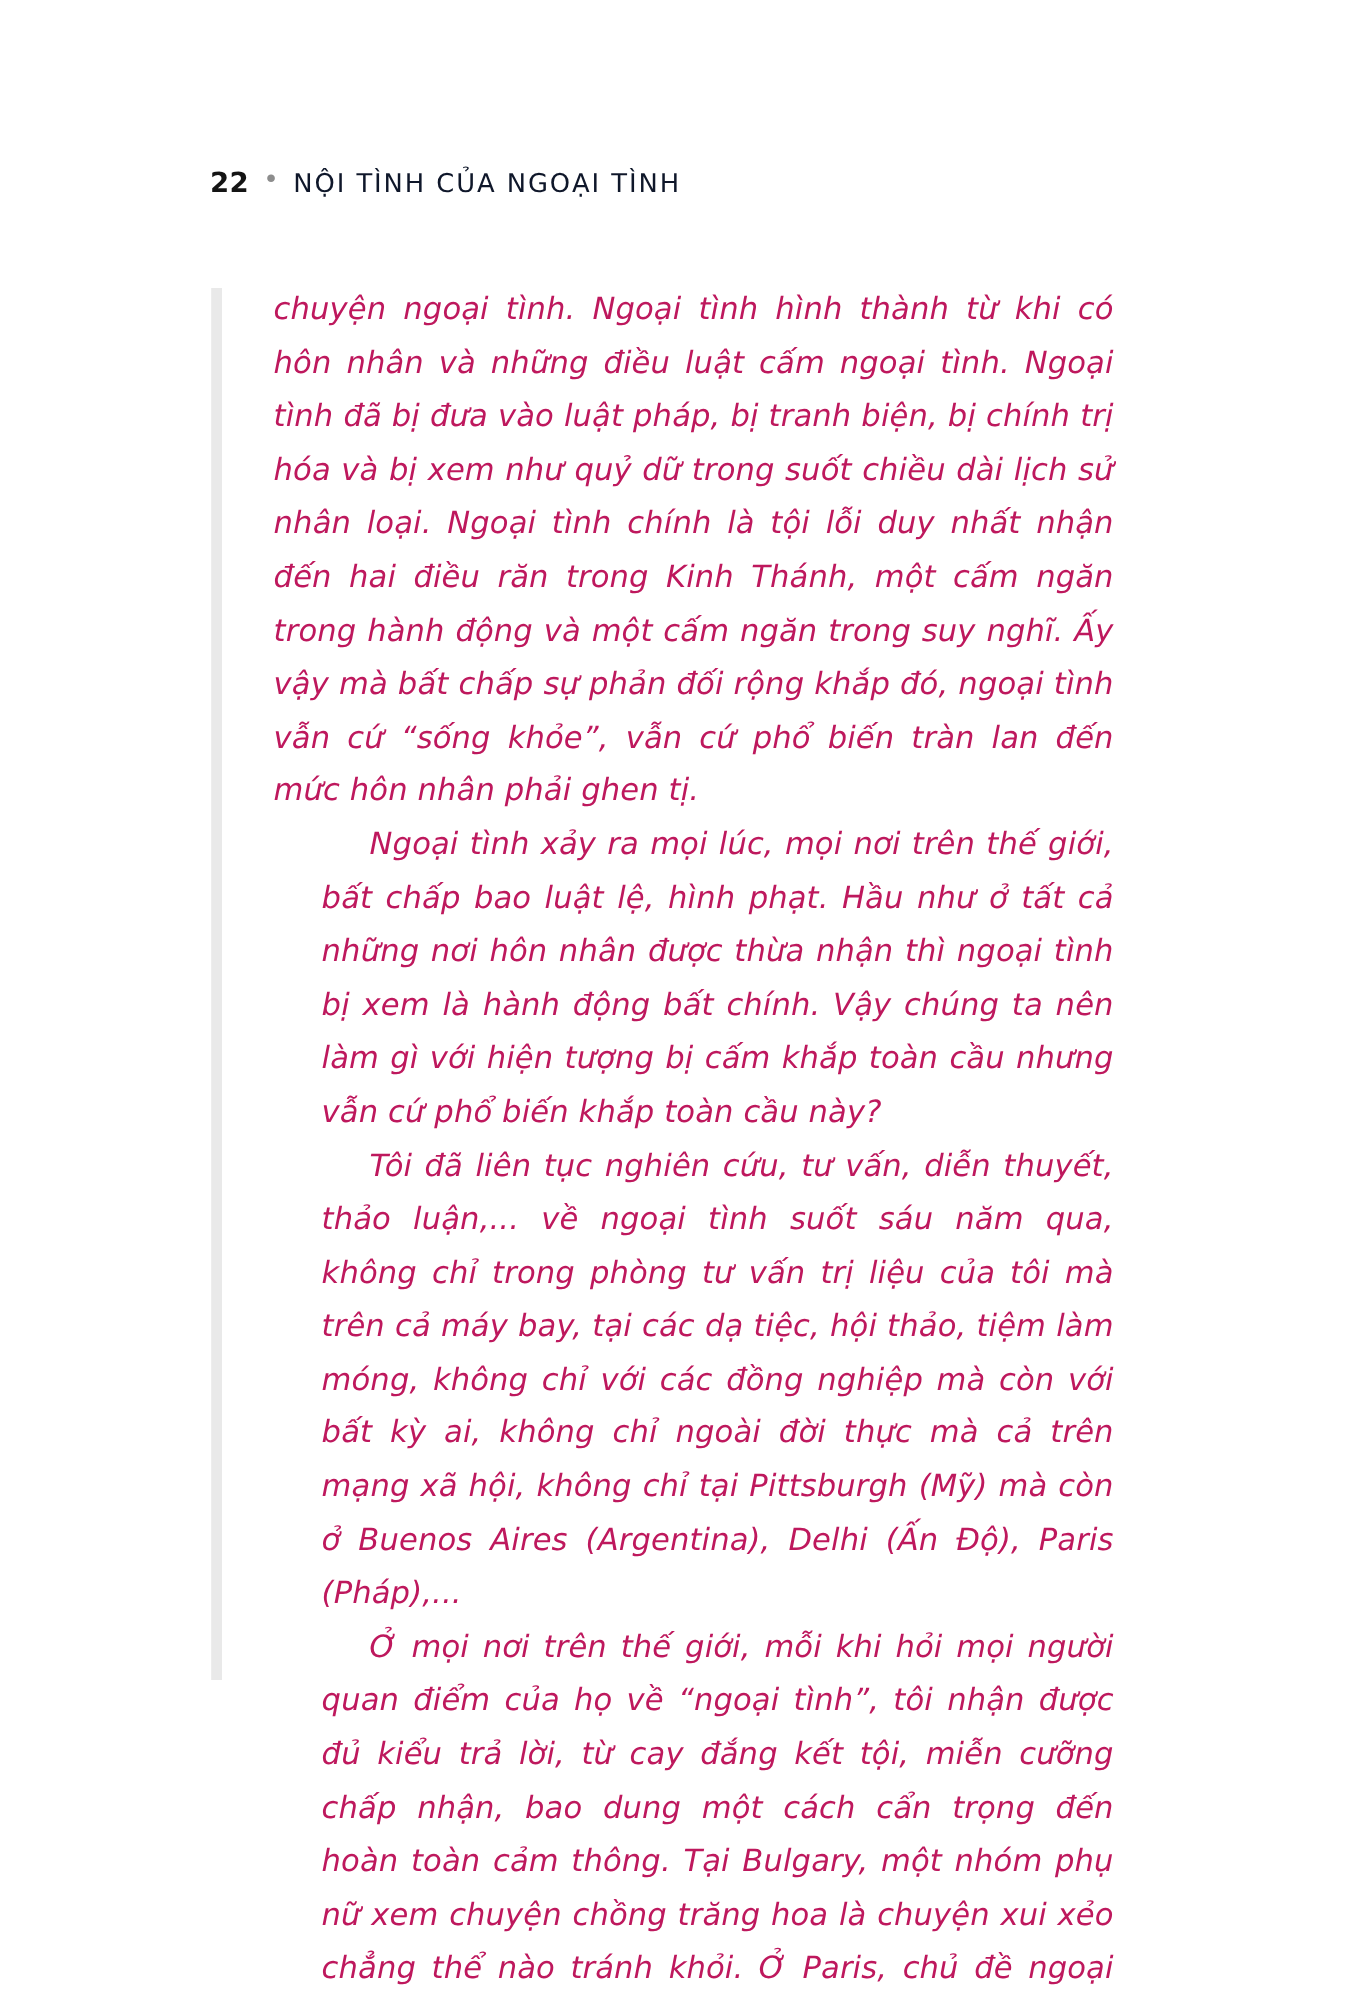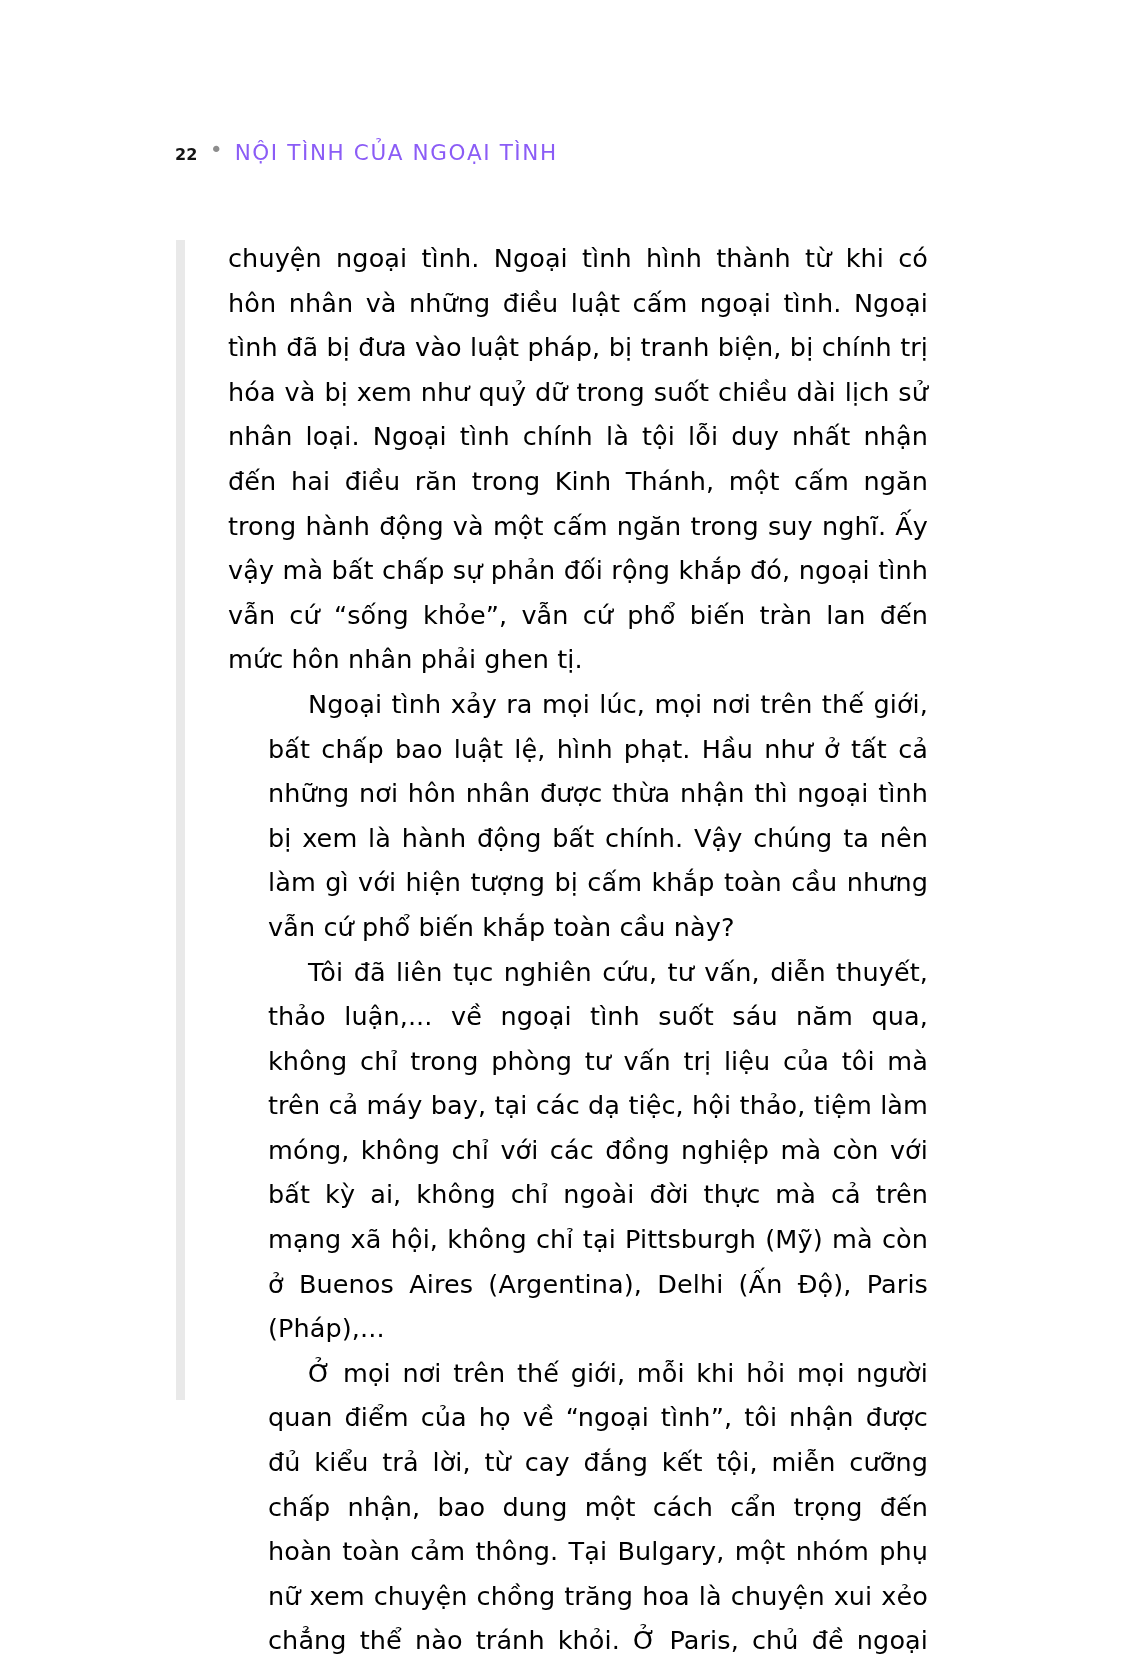--- a/index.html
+++ b/index.html
@@ -26,54 +26,55 @@
   .running-head {
     position: absolute;
     top: 140px;
     left: 175px;
     display: flex;
     align-items: baseline;
     gap: 12px;
     white-space: nowrap;
   }
   .page-number {
-    font-size: 16px;
+    font-size: 23px;
     font-weight: 700;
     letter-spacing: 0.2px;
     color: #141414;
   }
   .head-sep {
     font-size: 22px;
     color: #8d8d8d;
     position: relative;
     top: -3px;
   }
   .head-title {
     font-size: 21.5px;
     letter-spacing: 1.6px;
-    color: #8b5cf6;
+    color: #0f172a;
     font-weight: 400;
   }
 
   
   .text-column {
     position: absolute;
     top: 236px;
     left: 228px;
     width: 700px;
   }
   .text-column p {
     margin: 0;
     font-size: 25.5px;
     line-height: 44.6px;
     text-align: justify;
     text-justify: inter-word;
-    color: #000000;
+    color: #be185d;
     font-weight: 400;
     letter-spacing: 0.1px;
+    font-style: italic;
   }
   .text-column p.indent {
     text-indent: 40px;
     margin-left: 40px;
   }
 
   
   .edge-bar {
     position: absolute;
     top: 240px;

